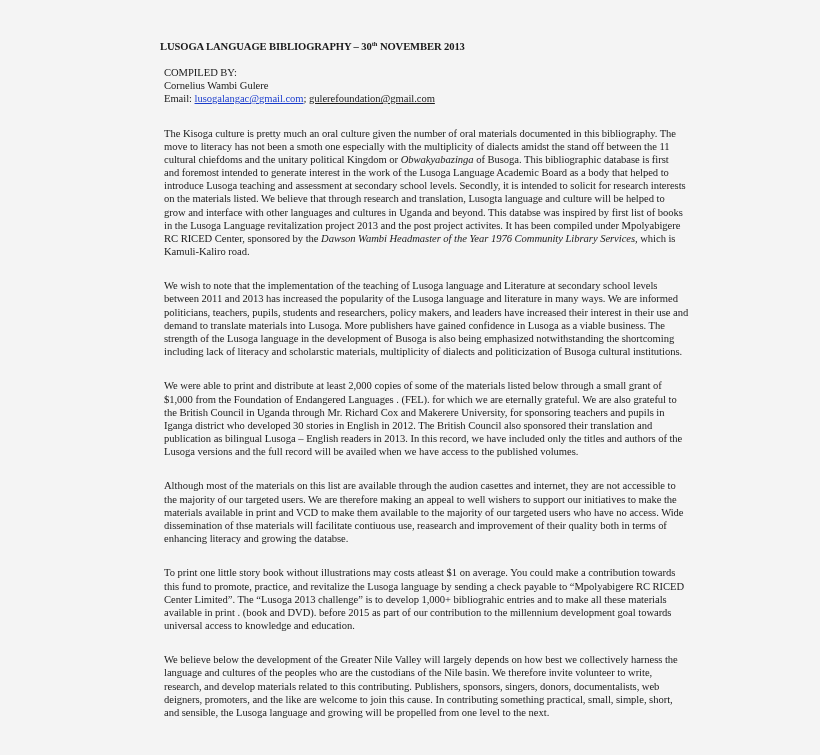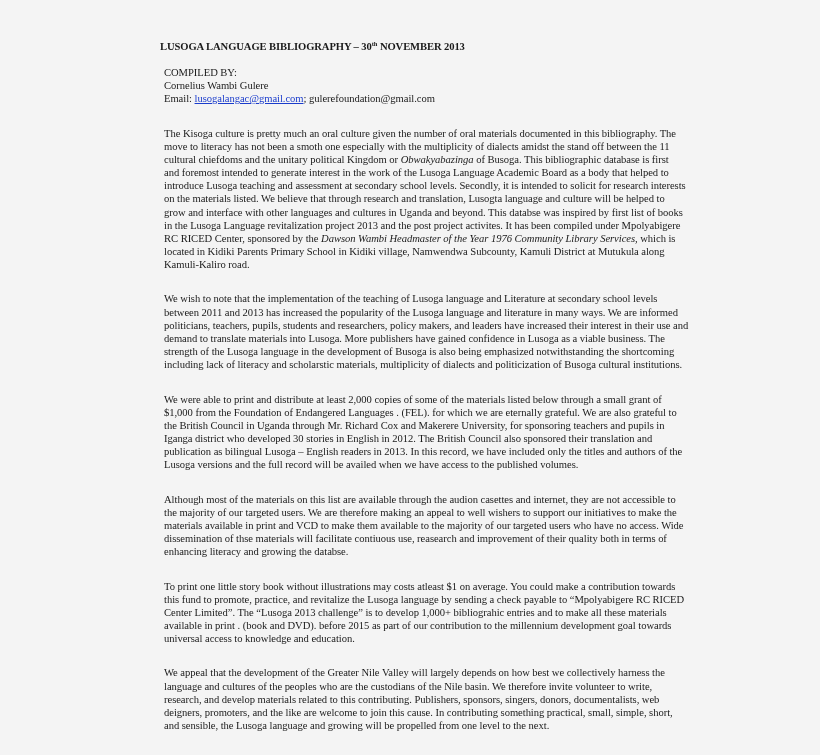--- a/index.html
+++ b/index.html
@@ -16,21 +16,21 @@
     }
     .title {
       font-weight: bold; font-size: 10.6px; margin: 0 0 13px 0; height: 13px;
       letter-spacing: -0.1px;
     }
     .title sup { font-size: 6.5px; line-height: 0; vertical-align: 4px; }
     .block { margin: 4px; }
     .line { display: block; white-space: nowrap; letter-spacing: -0.05px; }
     .gap { height: 13.15px; }
     a.email-link { color: #1a3ccc; text-decoration: underline; }
-    .email-plain { color: #1a1a1a; }
+    .email-plain { text-decoration: underline; color: #1a1a1a; }
     i { font-style: italic; }
   </style>
 </head>
 <body>
 
 <div class="page">
   <div class="title">
     <span>LUSOGA LANGUAGE BIBLIOGRAPHY – 30</span><sup>th</sup><span> NOVEMBER 2013</span>
   </div>
 
@@ -45,21 +45,20 @@
       <div class="block">
         <span class="line">The Kisoga culture is pretty much an oral culture given the number of oral materials documented in this bibliography. The</span>
         <span class="line">move to literacy has not been a smoth one especially with the multiplicity of dialects amidst the stand off between the 11</span>
         <span class="line"><span>cultural chiefdoms and the unitary political Kingdom or </span><i>Obwakyabazinga</i><span> of Busoga.  This bibliographic database is first</span></span>
         <span class="line">and foremost intended to generate interest in the work of the Lusoga Language Academic Board as a body that helped to</span>
         <span class="line">introduce Lusoga teaching and assessment at secondary school levels.  Secondly, it is intended to solicit for research interests</span>
         <span class="line">on the materials listed.  We believe that through research and translation, Lusogta language and culture will be helped to</span>
         <span class="line">grow and interface with other languages and cultures in Uganda and beyond. This databse was inspired by first list of books</span>
         <span class="line">in the Lusoga Language revitalization project 2013 and the post project activites. It has been compiled under Mpolyabigere</span>
         <span class="line"><span>RC RICED Center, sponsored by the </span><i>Dawson Wambi Headmaster of the Year 1976 Community Library Services,</i><span> which is</span></span>
-        <span class="line">located in Kidiki Parents Primary School in Kidiki village, Namwendwa Subcounty, Kamuli District at Mutukula along</span>
         <span class="line">Kamuli-Kaliro road.</span>
       </div>
       <div class="gap"></div>
       <div class="block">
         <span class="line">We wish to note that the implementation of the teaching of Lusoga language and Literature at secondary school levels</span>
         <span class="line">between 2011 and 2013 has increased the popularity of the Lusoga language and literature in many ways. We are informed</span>
         <span class="line">politicians, teachers, pupils, students and researchers, policy makers, and leaders have increased their interest in their use and</span>
         <span class="line">demand to translate materials into Lusoga. More publishers have gained confidence in Lusoga as a viable business.  The</span>
         <span class="line">strength of the Lusoga language in the development of Busoga is also being emphasized notwithstanding the shortcoming</span>
         <span class="line">including lack of literacy and scholarstic materials, multiplicity of dialects and politicization of Busoga cultural institutions.</span>
@@ -84,20 +83,20 @@
       <div class="gap"></div>
       <div class="block">
         <span class="line">To print one little story book without illustrations may costs atleast $1 on average.  You could make a contribution towards</span>
         <span class="line">this fund to promote, practice, and revitalize the Lusoga language by sending a check payable to “Mpolyabigere RC RICED</span>
         <span class="line">Center Limited”. The “Lusoga 2013 challenge” is to develop 1,000+ bibliograhic entries and to make all these materials</span>
         <span class="line">available in print . (book and DVD). before 2015 as part of our contribution to the millennium development goal towards</span>
         <span class="line">universal access to knowledge and education.</span>
       </div>
       <div class="gap"></div>
       <div class="block">
-        <span class="line">We appeal that the development of the Greater Nile Valley will largely depends on how best we collectively harness the</span>
+        <span class="line">We believe below the development of the Greater Nile Valley will largely depends on how best we collectively harness the</span>
         <span class="line">language and cultures of the peoples who are the custodians of the Nile basin. We therefore invite volunteer to write,</span>
         <span class="line">research, and develop materials related to this contributing. Publishers, sponsors, singers, donors, documentalists, web</span>
         <span class="line">deigners, promoters, and the like are welcome to join this cause. In contributing something practical, small, simple, short,</span>
         <span class="line">and sensible, the Lusoga language and growing will be propelled from one level to the next.</span>
       </div>
     </div>
 </div>
 
 </body></html>

